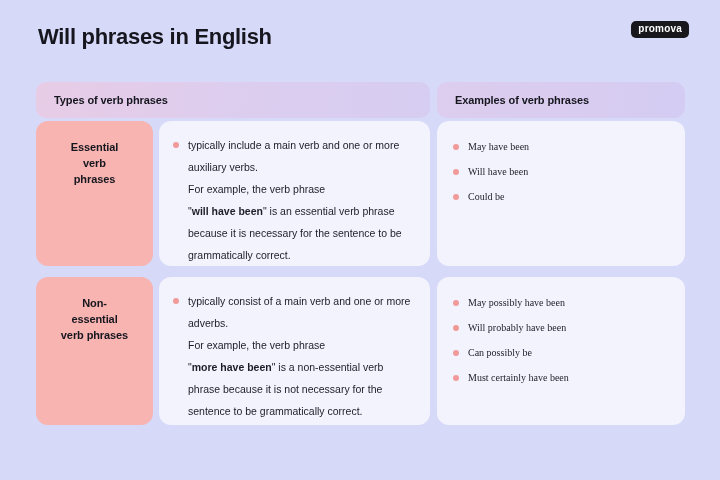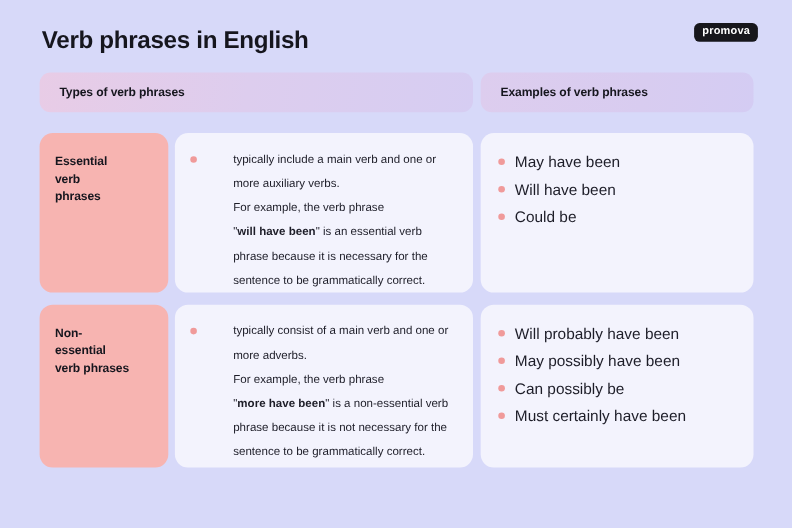--- a/index.html
+++ b/index.html
@@ -42,21 +42,21 @@
     padding: 3px 7px 4px 7px;
     font-size: 10px;
     font-weight: bold;
     letter-spacing: 0.2px;
     line-height: 1;
   }
 
   
   .col-headers {
     position: absolute;
-    top: 66px;
+    top: 82px;
     left: 0;
     width: 720px;
     height: 36px;
   }
   .col-head {
     position: absolute;
     top: 0;
     height: 36px;
     border-radius: 10px;
     display: flex;
@@ -99,20 +99,21 @@
     box-sizing: border-box;
     padding: 18px 14px 0 14px;
   }
   .type-card-label {
     font-size: 11px;
     font-weight: bold;
     line-height: 16px;
     color: #16161e;
     letter-spacing: -0.1px;
     white-space: pre-line;
+    text-align: center;
   }
 
   .desc-card {
     position: absolute;
     left: 159px;
     top: 0;
     width: 271px;
     height: 100%;
     background: #f3f3fd;
     border-radius: 12px;
@@ -130,55 +131,55 @@
     background: #f09a9a;
     flex: 0 0 auto;
     margin-top: 8px;
     margin-right: 9px;
   }
   .desc-text {
     font-size: 10.5px;
     line-height: 22px;
     color: #1d1d28;
     white-space: pre-line;
-    margin-left: 24px;
   }
   .desc-text b { font-weight: bold; }
 
   .examples-card {
     position: absolute;
     left: 437px;
     top: 0;
     width: 248px;
     height: 100%;
     background: #f3f3fd;
     border-radius: 12px;
     box-sizing: border-box;
     padding: 13px 16px 0 16px;
   }
   .example-item {
     display: flex;
     align-items: center;
     height: 25px;
   }
   .example-label {
-    font-size: 14px;
+    font-size: 10px;
     color: #1d1d28;
     line-height: 14px;
+    font-family: Liberation Serif, serif;
   }
   .example-item .bullet-dot {
     margin-top: 0;
     margin-right: 9px;
   }
 </style>
 </head>
 <body>
 
 <div class="page-header">
-  <div class="page-title">Verb phrases in English</div>
+  <div class="page-title">Will phrases in English</div>
   <div class="brand-logo">promova</div>
 </div>
 
 <div class="col-headers">
   <div class="col-head col-head-types">
     <span>Types of verb phrases</span>
   </div>
   <div class="col-head col-head-examples">
     <span>Examples of verb phrases</span>
   </div>
@@ -224,28 +225,28 @@
     <div class="desc-bullet-row">
       <span class="bullet-dot"></span>
       <div class="desc-text"><span>typically consist of a main verb and one or more adverbs.
 For example, the verb phrase
 "</span><b>more have been</b><span>" is a non-essential verb phrase because it is not necessary for the sentence to be grammatically correct.</span></div>
     </div>
   </div>
   <div class="examples-card">
     <div class="example-item">
       <span class="bullet-dot"></span>
+      <span class="example-label">May possibly have been</span>
+    </div>
+    <div class="example-item">
+      <span class="bullet-dot"></span>
       <span class="example-label">Will probably have been</span>
     </div>
     <div class="example-item">
       <span class="bullet-dot"></span>
-      <span class="example-label">May possibly have been</span>
-    </div>
-    <div class="example-item">
-      <span class="bullet-dot"></span>
       <span class="example-label">Can possibly be</span>
     </div>
     <div class="example-item">
       <span class="bullet-dot"></span>
       <span class="example-label">Must certainly have been</span>
     </div>
   </div>
 </div>
 
 </body></html>

